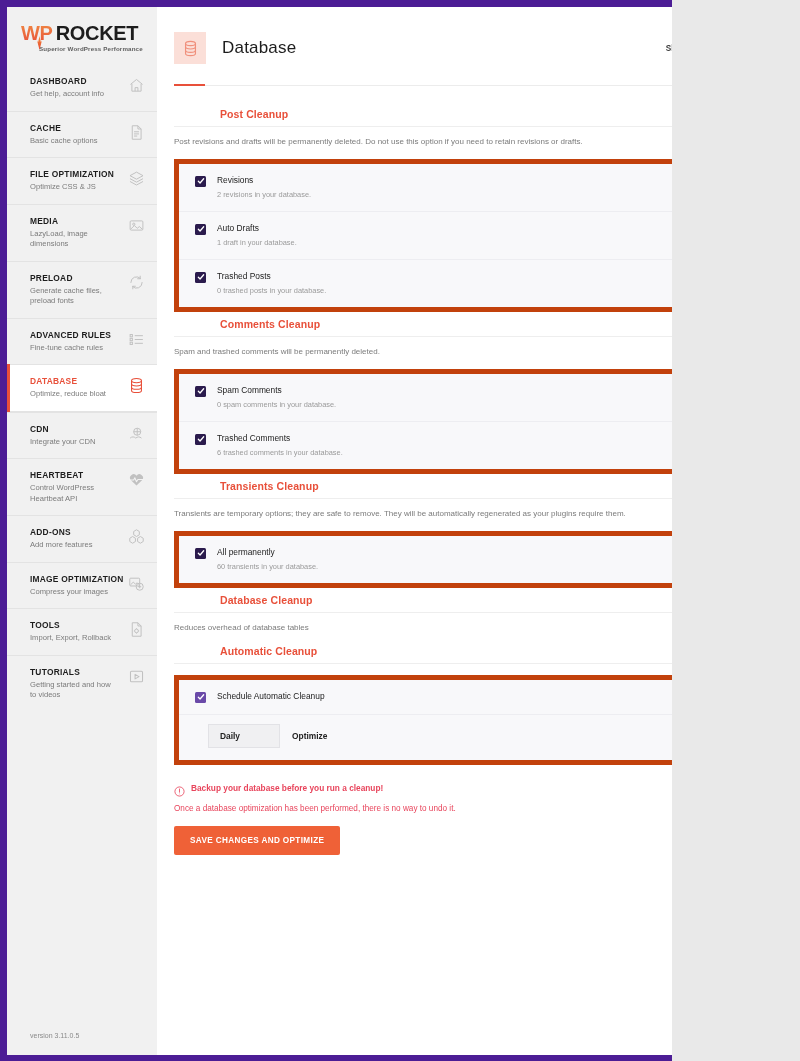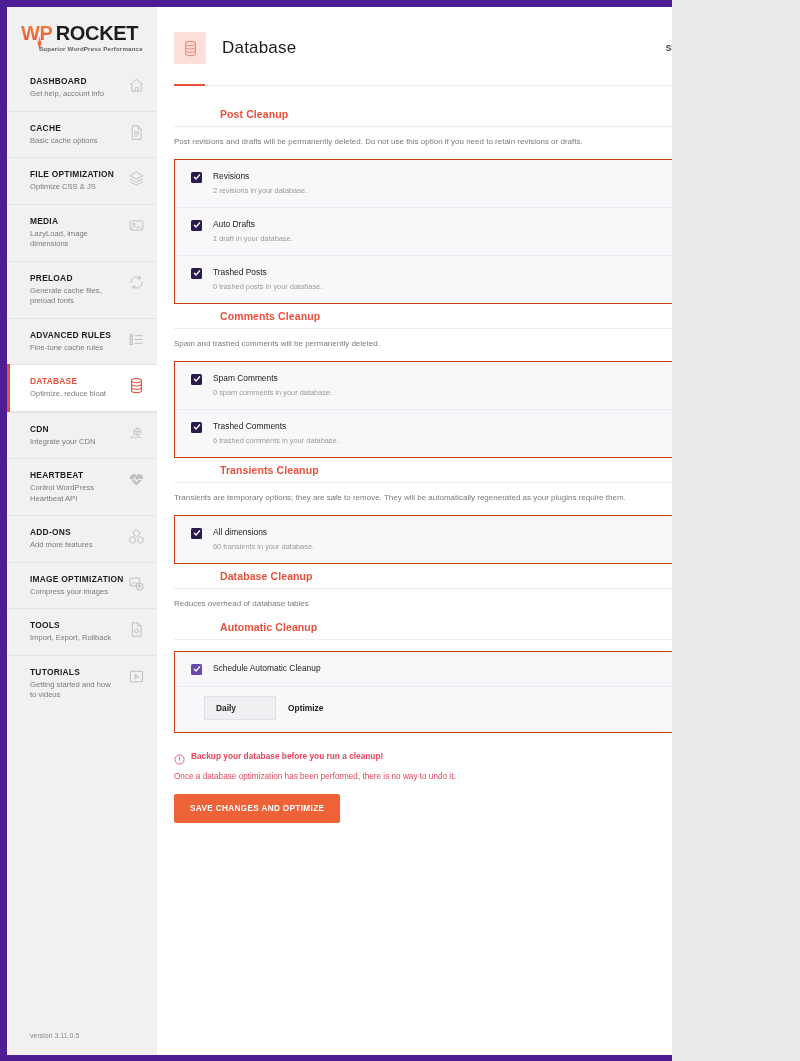--- a/index.html
+++ b/index.html
@@ -250,21 +250,21 @@
     color: #4a7d85;
   }
   .section-desc {
     font-size: 8px;
     color: #7b7b7b;
     margin: 9px 0 11px 0;
     line-height: 12px;
   }
   .card {
     background: #f8f8fa;
-    border: 1px solid #c2410c;
+    border: 5px solid #c2410c;
   }
   .card-row {
     padding: 11px 0 11px 16px;
     border-top: 1px solid #ededf1;
     display: flex;
     align-items: flex-start;
   }
   .card-row:first-child { border-top: none; }
   .cb {
     width: 11px; height: 11px;
@@ -646,21 +646,21 @@
             </div>
             <div class="section-desc">Transients are temporary options; they are safe to remove. They will be automatically regenerated as your plugins require them.</div>
             <div class="card">
               <div class="card-row">
                 <span class="cb">
                   <svg viewBox="0 0 12 12" fill="none" stroke="#ffffff" stroke-width="1.9" stroke-linecap="round" stroke-linejoin="round">
                     <path d="M2 6.3 4.6 9 10 2.6"></path>
                   </svg>
                 </span>
                 <div class="cb-body">
-                  <div class="cb-label">All dimensions</div>
+                  <div class="cb-label">All permanently</div>
                   <div class="cb-sub">60 transients in your database.</div>
                 </div>
               </div>
             </div>
           </div><div class="section">
             <div class="section-head">
               <div class="section-title">Database Cleanup</div>
             </div>
             <div class="section-desc">Reduces overhead of database tables</div>
           </div><div class="section">

